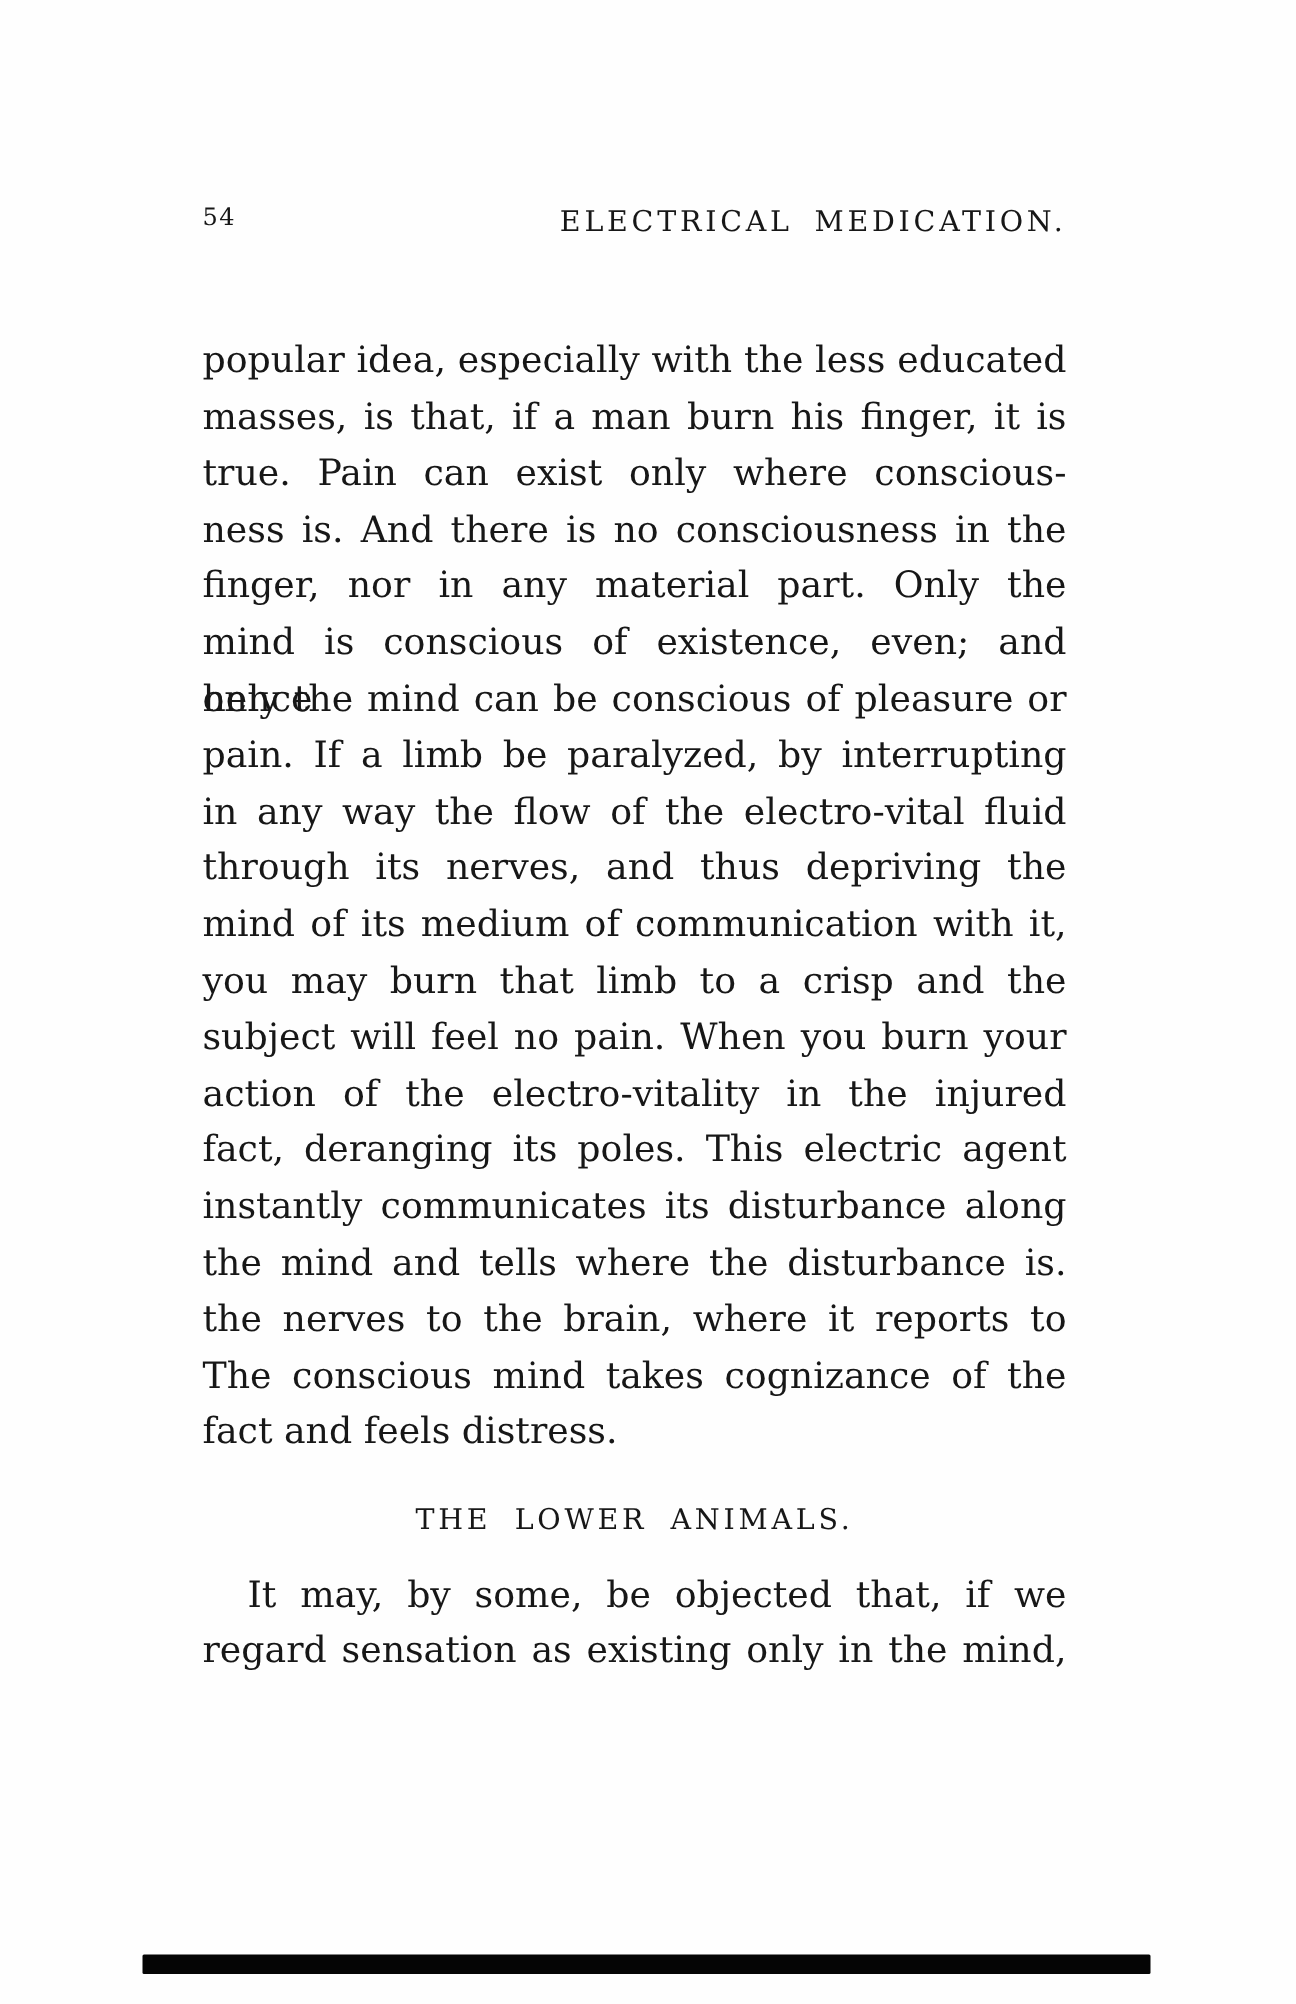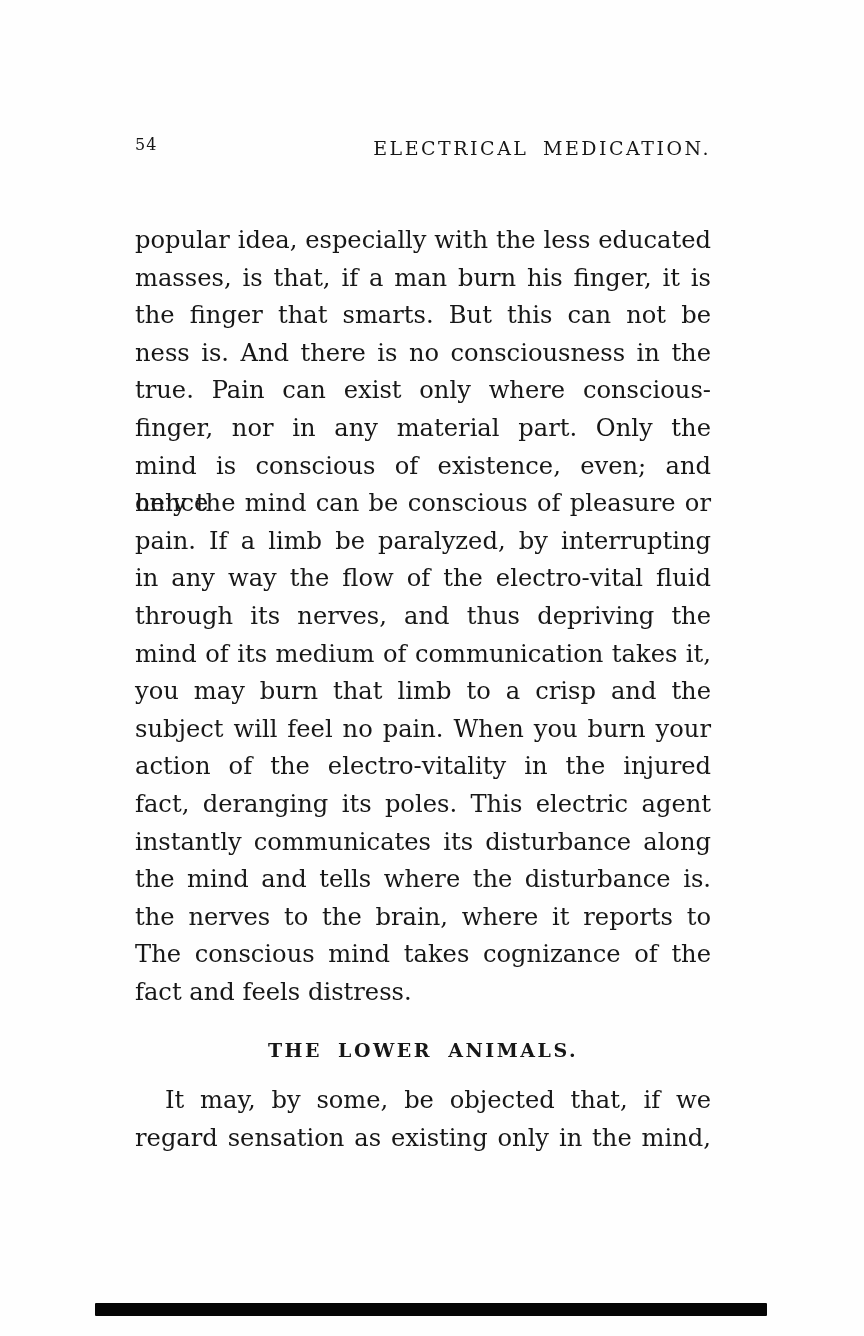--- a/index.html
+++ b/index.html
@@ -63,21 +63,20 @@
   }
   .it {
   }
   .section-heading {
     text-align: center;
     font-size: 19px;
     letter-spacing: 2.5px;
     word-spacing: 7px;
     margin-top: 21px;
     height: 27px;
-    font-weight: bold;
   }
   .para2 {
     margin-top: 23px;
   }
   .scan-bar {
     position: absolute;
     left: 95px;
     top: 1303px;
     width: 672px;
     height: 13px;
@@ -92,30 +91,29 @@
 
   <div class="header-row">
     <div class="page-number">54</div>
     <div class="running-head">ELECTRICAL MEDICATION.</div>
   </div>
 
   <div class="body-text">
     <div>
         <div class="bline"><span>popular idea, especially with the less educated</span></div>
         <div class="bline"><span>masses, is that, if a man burn his finger, it is</span></div>
-        <div class="bline"><span>the finger that smarts.  But this can not be</span></div>
+        <div class="bline"><span>true.  Pain can exist only where conscious-</span></div>
         <div class="bline"><span>ness is.  And there is no consciousness in the</span></div>
-        <div class="bline"><span>true.  Pain can exist only where conscious-</span></div>
         <div class="bline"><span>finger, nor in any material part.  Only the</span></div>
         <div class="bline"><span class="it">mind</span><span> is conscious of </span><span class="it">existence</span><span>, even; and hence</span></div>
         <div class="bline"><span>only the mind can be conscious of pleasure or</span></div>
         <div class="bline"><span>pain.  If a limb be paralyzed, by interrupting</span></div>
         <div class="bline"><span>in any way the flow of the electro-vital fluid</span></div>
         <div class="bline"><span>through its nerves, and thus depriving the</span></div>
-        <div class="bline"><span class="it">mind</span><span> of its medium of communication takes it,</span></div>
+        <div class="bline"><span class="it">mind</span><span> of its medium of communication with it,</span></div>
         <div class="bline"><span>you may burn that limb to a crisp and the</span></div>
         <div class="bline"><span>subject will feel no pain.  When you burn your</span></div>
         <div class="bline"><span>action of the electro-vitality in the injured</span></div>
         <div class="bline"><span>fact, deranging its poles.  This electric agent</span></div>
         <div class="bline"><span>instantly communicates its disturbance along</span></div>
         <div class="bline"><span>the mind and tells where the disturbance is.</span></div>
         <div class="bline"><span>the nerves to the brain, where it reports to</span></div>
         <div class="bline"><span>The conscious mind takes cognizance of the</span></div>
         <div class="bline last"><span>fact and feels distress.</span></div>
       </div>

